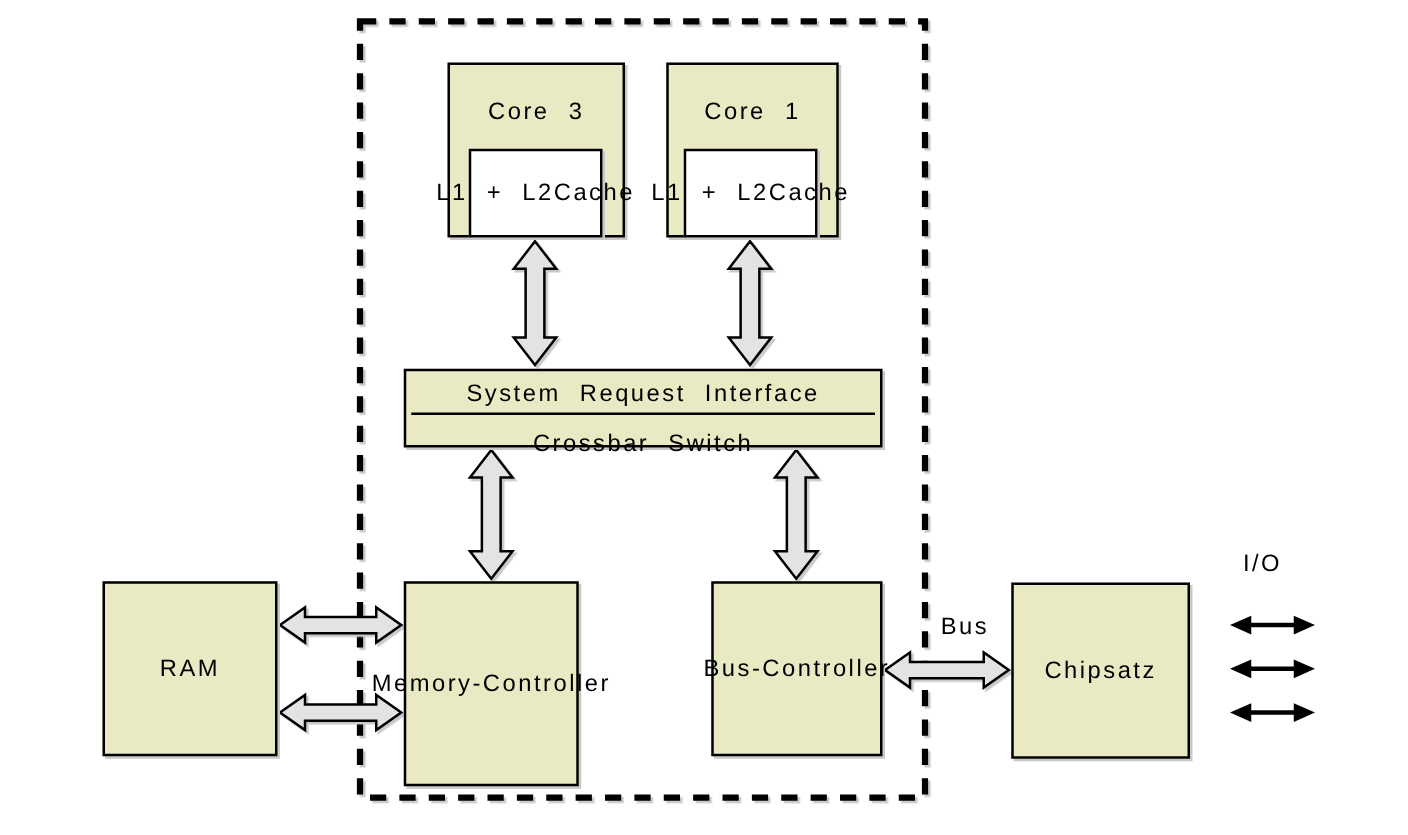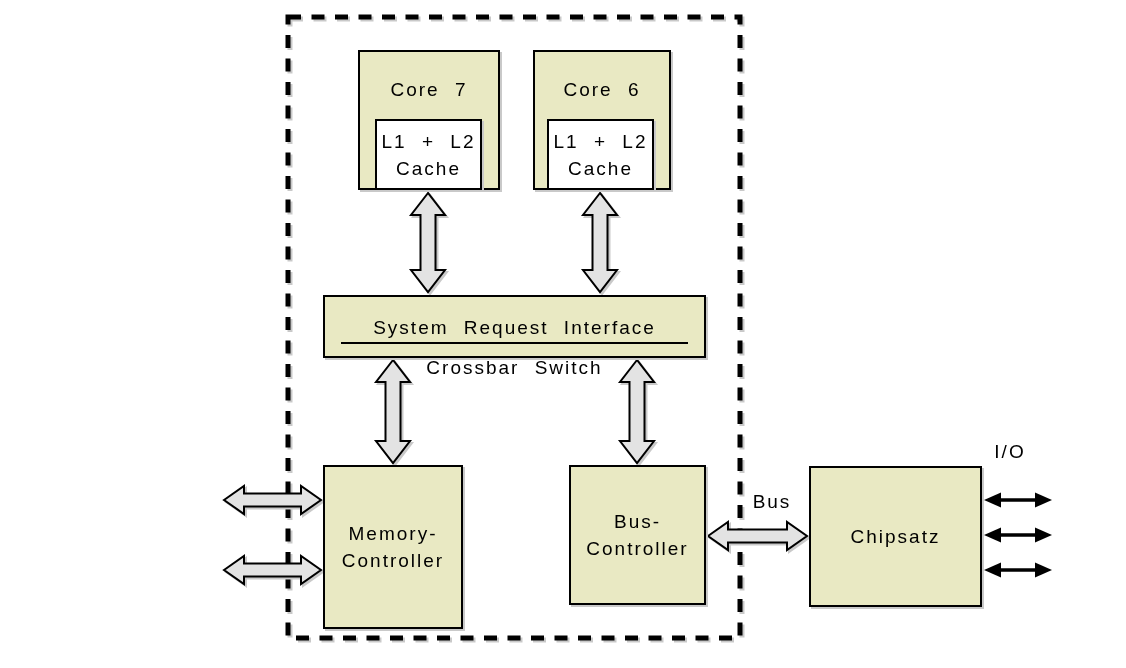--- a/index.html
+++ b/index.html
@@ -29,38 +29,38 @@
   .lbl {
     font-size: 19px;
     letter-spacing: 2px;
     word-spacing: 8px;
     line-height: 27px;
     color: #000000;
     white-space: nowrap;
   }
   .center-flex {
     display: flex;
-    flex-direction: column;
+    flex-direction: row;
     align-items: center;
     justify-content: center;
     text-align: center;
   }
   .core-label-wrap { margin-top: 24px; text-align: center; }
   
   #node-core1   { left: 358px; top:  50px; width: 142px; height: 140px; }
   #node-core2   { left: 533px; top:  50px; width: 138px; height: 140px; }
   #node-cache1  { left: 375px; top: 119px; width: 107px; height:  71px; }
   #node-cache2  { left: 547px; top: 119px; width: 107px; height:  71px; }
-  #node-bars    { left: 323px; top: 295px; width: 383px; height:  63px; padding: 16px; text-align: right; }
+  #node-bars    { left: 323px; top: 295px; width: 383px; height:  63px; padding: 4px; text-align: right; }
   .bar-row { box-sizing: border-box; width: 100%; height: 46px; display:flex; align-items:center; justify-content:center; }
   .bar-row.first { border-bottom: 2px solid #000; height: 31px; }
   #node-ram     { left:  82px; top: 465px; width: 140px; height: 140px; }
   #node-memctrl { left: 323px; top: 465px; width: 140px; height: 164px; }
   #node-busctrl { left: 569px; top: 465px; width: 137px; height: 140px; }
-  #node-chipset { left: 809px; top: 466px; width: 173px; height: 141px; }
+  #node-chipset { left: 809px; top: 466px; width: 143px; height: 141px; }
   
   #label-bus { position: absolute; left: 742px; top: 492px; width: 60px; text-align: center; line-height: 19px; }
   #label-io  { position: absolute; left: 984px; top: 442px; width: 52px; text-align: center; line-height: 19px; }
 </style>
 </head>
 <body>
 
 <div id="canvas">
 
   <svg id="arrow-layer" viewBox="0 0 1126 668" xmlns="http://www.w3.org/2000/svg">
@@ -90,27 +90,27 @@
     </g>
     <g>
       <line x1="998" y1="570" x2="1038" y2="570" stroke="#000" stroke-width="3.5"></line>
       <path d="M984,570 L1001,562.5 L1001,577.5 Z" fill="#000"></path>
       <path d="M1052,570 L1035,562.5 L1035,577.5 Z" fill="#000"></path>
     </g>
   </svg>
 
   <div id="node-core1" class="box">
     <div class="core-label-wrap">
-      <span class="lbl">Core 7</span>
+      <span class="lbl">Core 3</span>
     </div>
   </div>
 
   <div id="node-core2" class="box">
     <div class="core-label-wrap">
-      <span class="lbl">Core 6</span>
+      <span class="lbl">Core 1</span>
     </div>
   </div>
 
   <div id="node-cache1" class="box white-box center-flex">
     <span class="lbl">L1 + L2</span>
     <span class="lbl">Cache</span>
   </div>
   <div id="node-cache2" class="box white-box center-flex">
     <span class="lbl">L1 + L2</span>
     <span class="lbl">Cache</span>
@@ -118,20 +118,23 @@
 
   <div id="node-bars" class="box">
     <div class="bar-row first">
       <span class="lbl">System Request Interface</span>
     </div>
     <div class="bar-row">
       <span class="lbl">Crossbar Switch</span>
     </div>
   </div>
 
+  <div id="node-ram" class="box center-flex">
+    <span class="lbl">RAM</span>
+  </div>
 
   <div id="node-memctrl" class="box center-flex">
     <span class="lbl">Memory-</span>
     <span class="lbl">Controller</span>
   </div>
 
   <div id="node-busctrl" class="box center-flex">
     <span class="lbl">Bus-</span>
     <span class="lbl">Controller</span>
   </div>

